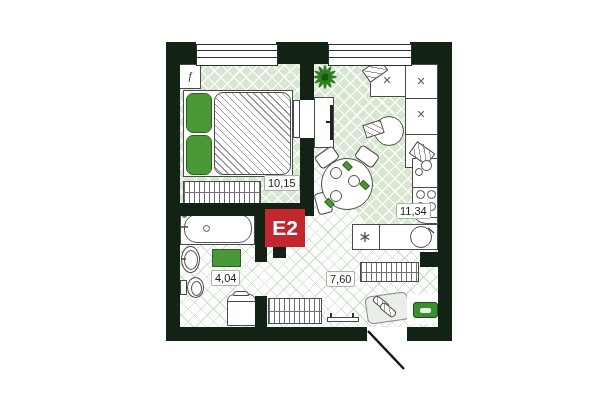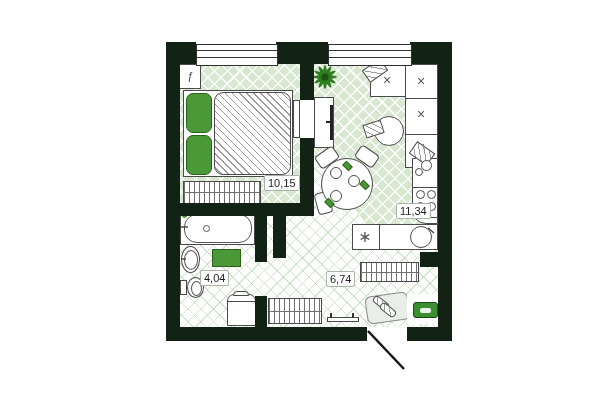--- a/index.html
+++ b/index.html
@@ -166,23 +166,24 @@
   <div class="wall" style="left:273px;top:216px;width:13px;height:42px;"></div>
   <div class="wall" style="left:255px;top:216px;width:12px;height:46px;"></div>
   <div class="wall" style="left:255px;top:296px;width:12px;height:31px;"></div>
   <div class="wall" style="left:420px;top:252px;width:18px;height:15px;"></div>
 
   <div class="gap" style="left:300px;top:100px;width:14px;height:38px;"></div>
   <div class="furn" style="left:293px;top:100px;width:7px;height:38px;z-index:5;"></div>
 
   <div class="chip" style="left:264px;top:175px;">10,15</div>
   <div class="chip" style="left:396px;top:203px;">11,34</div>
-  <div class="chip" style="left:200px;top:270px;">4,04</div>
-  <div class="chip" style="left:326px;top:271px;">6,74</div>
+  <div class="chip" style="left:211px;top:270px;">4,04</div>
+  <div class="chip" style="left:326px;top:271px;">7,60</div>
 
+  <div id="badge">E2</div>
 
   <svg class="overlay" width="600" height="400">
     <line x1="368" y1="331" x2="404" y2="369" stroke="#141414" stroke-width="2.5"></line>
     <line x1="428" y1="228" x2="434" y2="233" stroke="#4a4a4a" stroke-width="1.5"></line>
     <line x1="181" y1="227" x2="188" y2="227" stroke="#4a4a4a" stroke-width="1.5"></line>
     <line x1="181" y1="259" x2="186" y2="259" stroke="#4a4a4a" stroke-width="1.5"></line>
   </svg>
 
 </div>
 

